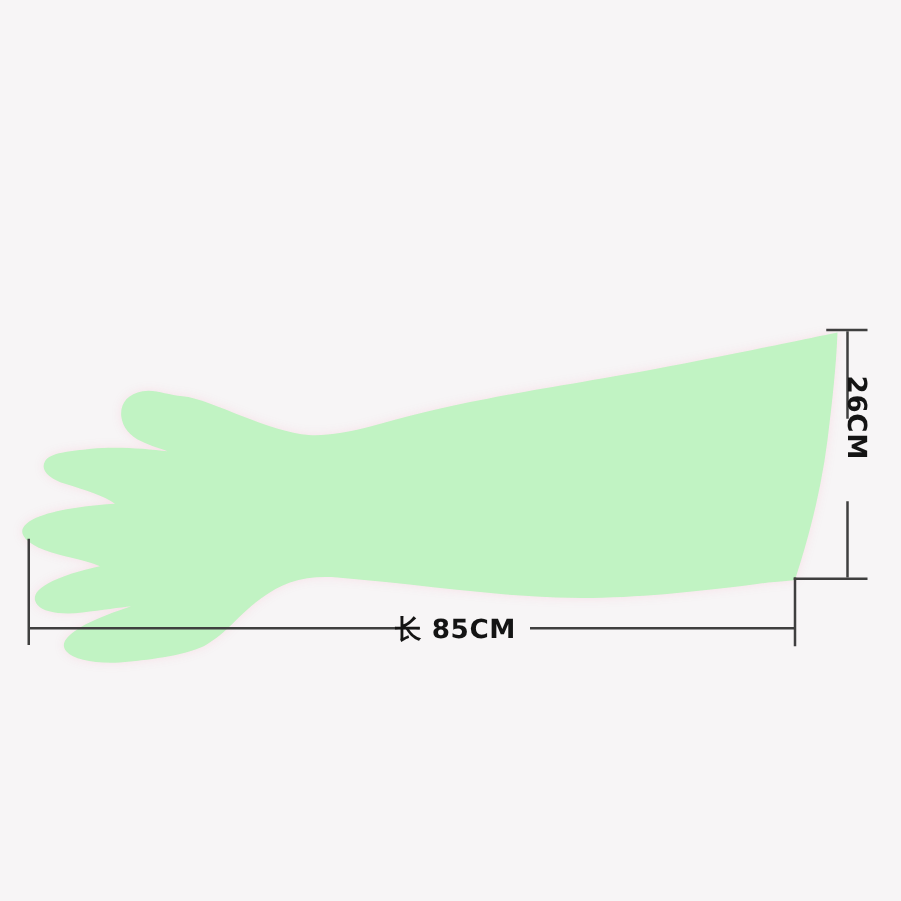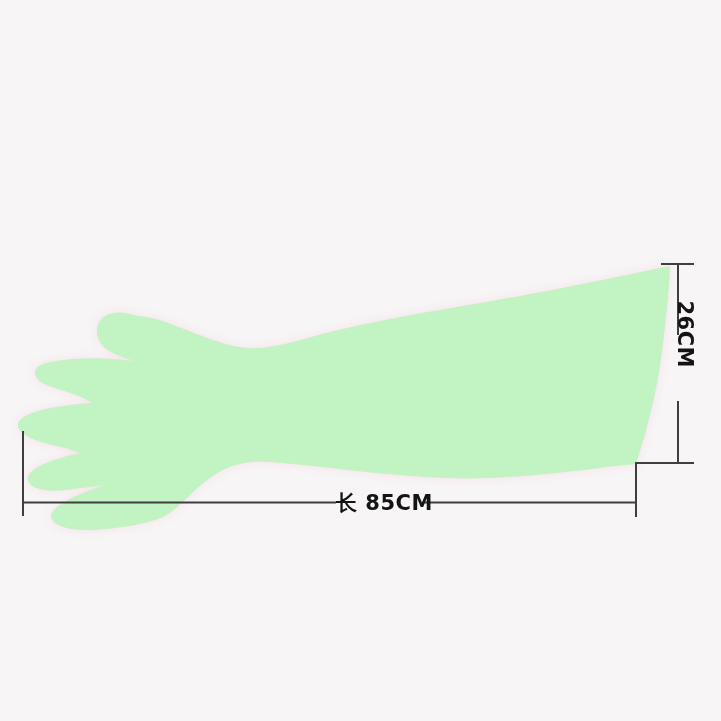--- a/index.html
+++ b/index.html
@@ -29,21 +29,21 @@
     position: absolute;
     color: #141414;
     font-weight: bold;
     font-size: 21px;
     line-height: 24px;
     white-space: nowrap;
     text-align: center;
     letter-spacing: 0.5px;
   }
   .dim-label-length {
-    left: 336px;
+    left: 316px;
     top: 491px;
     width: 88px;
   }
   .dim-label-width {
     left: 673px;
     top: 368px;
     width: 0;
     height: 0;
     display: flex;
     align-items: center;

